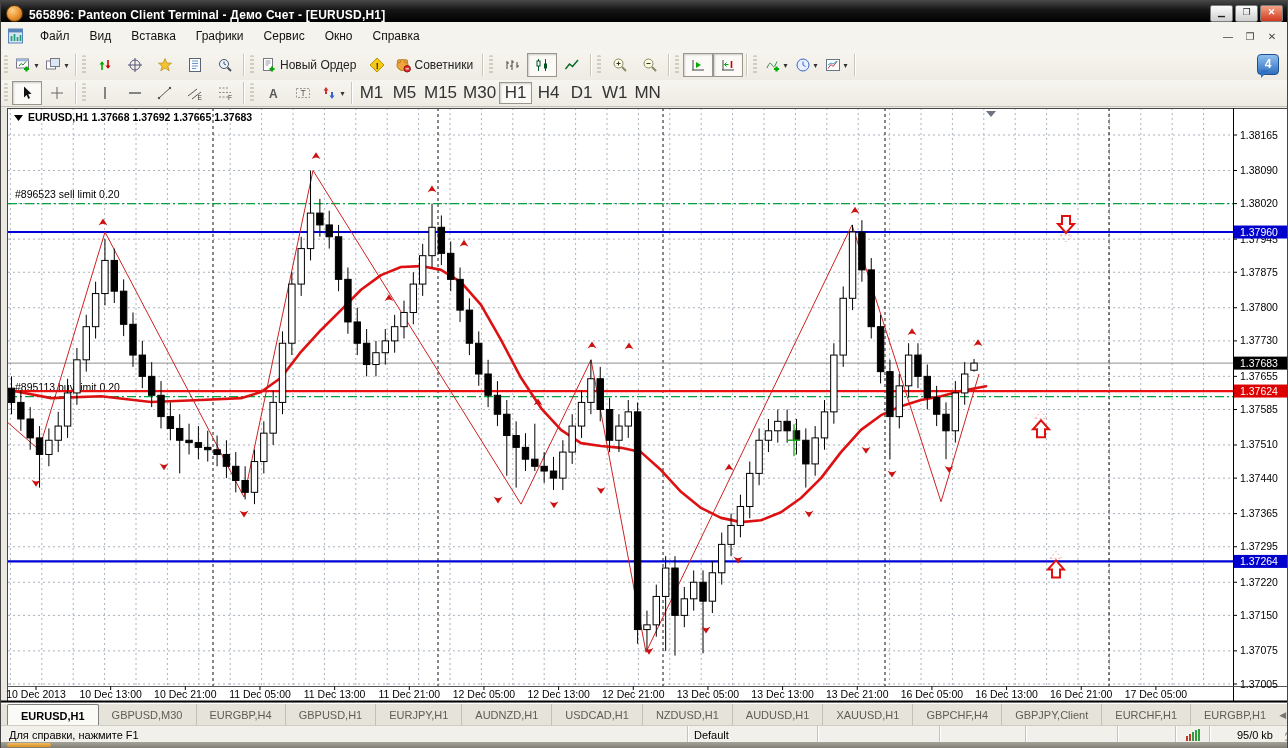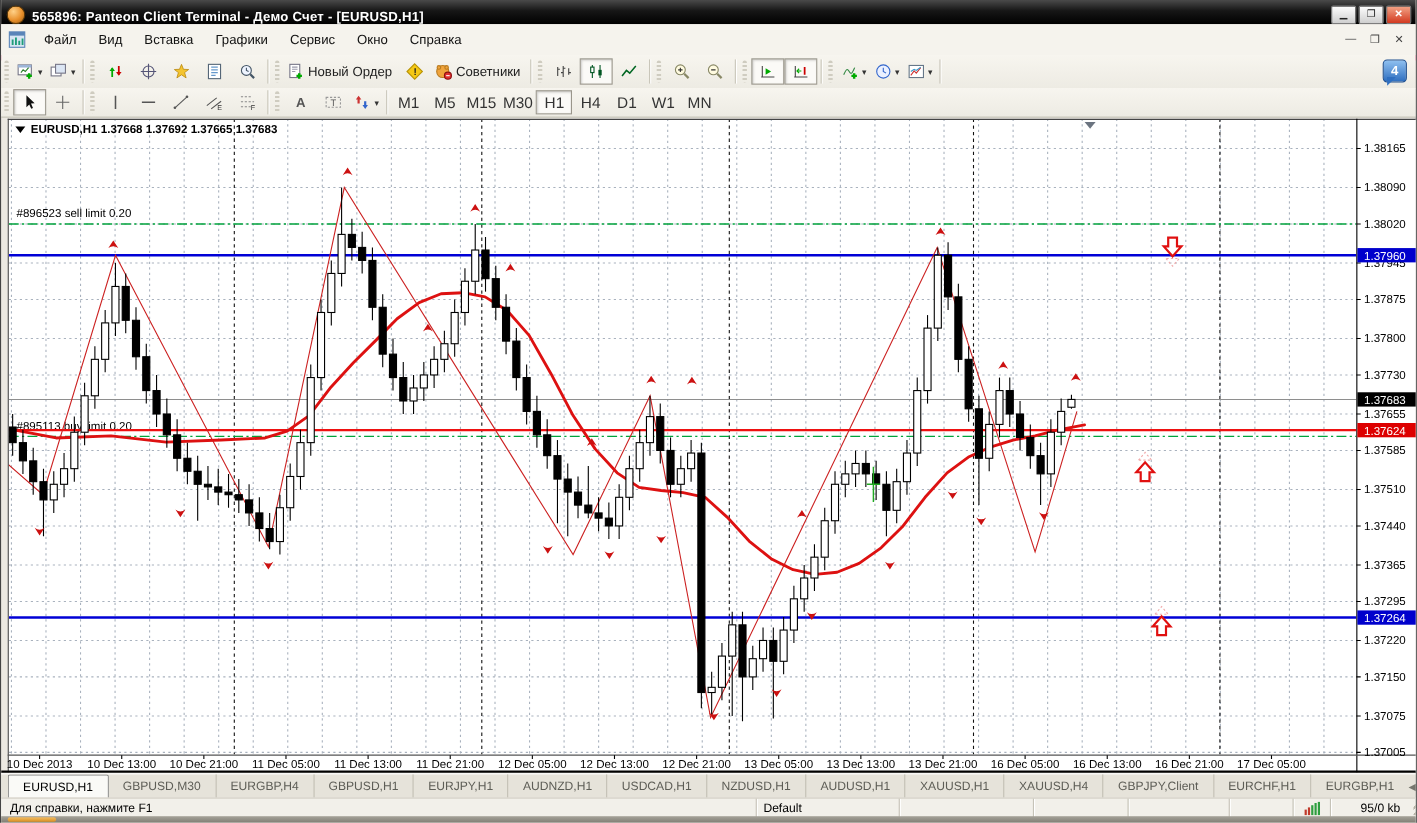--- a/index.html
+++ b/index.html
@@ -29,33 +29,33 @@
   #toolbar1{top:50px;height:30px;border-bottom:1px solid #dad7cc}
   #toolbar2{top:80px;height:26px;border-bottom:1px solid #c4c1b5}
   .grip{width:4px;height:20px;margin:0 4px 0 3px;
         background:repeating-linear-gradient(#cfccc0 0 2px,transparent 2px 4px);border-radius:2px}
   .sep{width:1px;height:22px;background:#c9c6ba;box-shadow:1px 0 0 #fff;margin:0 3px}
   .btn{height:22px;min-width:24px;display:flex;align-items:center;justify-content:center;gap:3px;
        border:1px solid transparent;font-size:12px;color:#222;cursor:default;padding:0 2px}
   .btn.pressed{background:#fbfaf7;border:1px solid #9a968b;box-shadow:inset 1px 1px 2px rgba(0,0,0,.18)}
   .btn .lbl{padding-right:3px;white-space:nowrap}
   .btn .caret{font-size:8px;color:#333}
-  .tfbtn{height:20px;min-width:27px;justify-content:center;font-size:14px;color:#333}
+  .tfbtn{height:20px;min-width:27px;justify-content:center;font-size:17px;color:#333}
   #notif-badge{right:8px;top:54px;width:20px;height:19px;border-radius:4px;
                background:linear-gradient(#8fc0f0,#2f6fc0);border:1px solid #1d4e8f;color:#fff;
                font-size:12px;font-weight:bold;text-align:center;line-height:19px}
   #notif-badge:after{content:"";position:absolute;left:3px;bottom:-4px;border:4px solid transparent;border-top-color:#2f6fc0;border-left-color:#2f6fc0;width:0;height:0}
   
   #chart-svg{left:0;top:0;width:1288px;height:748px;pointer-events:none}
   svg text{font-family:"Liberation Sans",sans-serif}
   
   #tabsbar{left:0;top:703px;width:100%;height:22px;background:#e6e3da;border-top:1px solid #fff;
            display:flex;align-items:stretch;font-size:11px;color:#5d5d56}
   .tab{display:flex;align-items:center;padding:0 13px;cursor:default;white-space:nowrap}
-  .tab.active{background:#fafaf7;border:1px solid #808080;border-bottom:none;color:#000;font-weight:normal;
+  .tab.active{background:#fafaf7;border:1px solid #808080;border-bottom:none;color:#000;font-weight:bold;
               border-radius:2px 2px 0 0;margin-left:6px}
   .tab:not(.active)+.tab:not(.active){border-left:1px solid #c2bfb4}
   #tab-arrows{margin-left:auto;display:flex;align-items:center;gap:10px;padding-right:14px;color:#76766e;font-size:9px}
   
   #statusbar{left:0;top:725px;width:100%;height:17px;background:#f2f0ea;border-top:1px solid #cfccc1;
              display:flex;align-items:flex-start;font-size:11px;color:#000}
   .scell{height:100%;display:flex;align-items:center;border-left:1px solid #c6c3b8;box-shadow:inset 1px 0 0 #fff;padding:0 6px;box-sizing:border-box}
   .scell.first{border-left:none;box-shadow:none;flex:0 0 686px;padding-left:8px}
   #conn-icon{display:flex;align-items:flex-end;gap:1px;height:12px}
   #conn-icon i{width:2px;display:block}
@@ -793,21 +793,21 @@
     <span class="tab active">EURUSD,H1</span>
     <span class="tab">GBPUSD,M30</span>
     <span class="tab">EURGBP,H4</span>
     <span class="tab">GBPUSD,H1</span>
     <span class="tab">EURJPY,H1</span>
     <span class="tab">AUDNZD,H1</span>
     <span class="tab">USDCAD,H1</span>
     <span class="tab">NZDUSD,H1</span>
     <span class="tab">AUDUSD,H1</span>
     <span class="tab">XAUUSD,H1</span>
-    <span class="tab">XAUUSD,H4</span>
+    <span class="tab">GBPCHF,H4</span>
     <span class="tab">GBPJPY,Client</span>
     <span class="tab">EURCHF,H1</span>
     <span class="tab">EURGBP,H1</span>
     <span id="tab-arrows">
       <span>◀</span>
       <span>▶</span>
     </span>
   </div>
 
 <div id="statusbar" class="abs">

